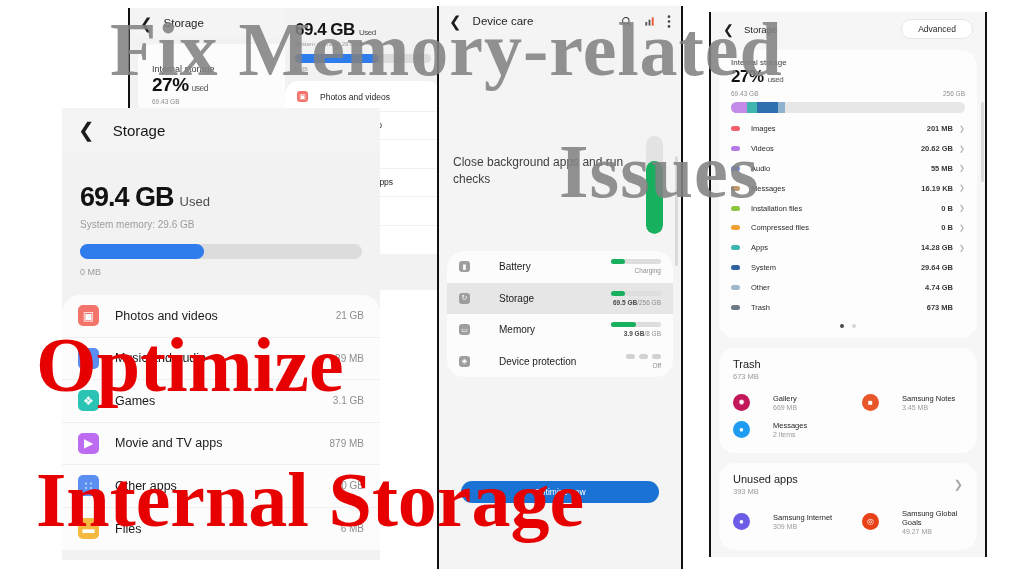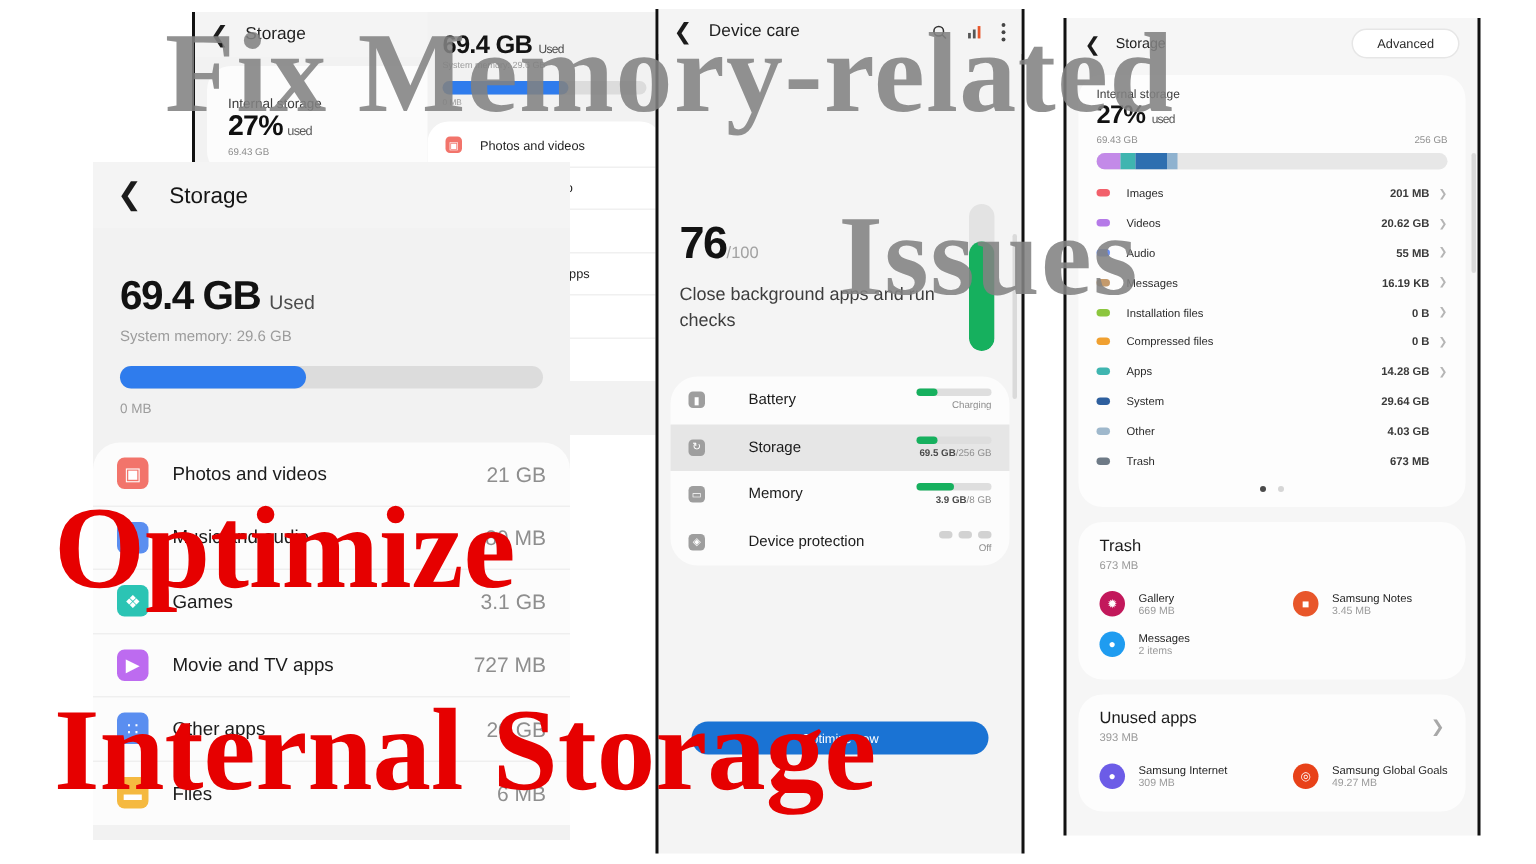--- a/index.html
+++ b/index.html
@@ -63,21 +63,21 @@
   #panelC .used { font-size: 27px; font-weight: 700; color: #121212; letter-spacing: -1px; }
   #panelC .used small { font-size: 13px; font-weight: 400; color: #4d4d4d; margin-left: 6px; letter-spacing: 0;}
   #panelC .sysmem { font-size: 10px; color: #9c9c9c; margin: 6px 0 0 18px; }
   #panelC .track { height: 15px; background: #dcdcdc; border-radius: 8px; margin: 14px 18px 0 18px; position: relative;}
   #panelC .track .fill { position:absolute; left:0; top:0; bottom:0; width: 44%; background: #2f7ced; border-radius: 8px;}
   #panelC .zero { font-size: 9px; color: #9c9c9c; margin: 8px 0 0 18px; }
   #panelC .listcard { background:#fcfcfc; border-radius: 18px 18px 0 0; margin-top: 18px; }
   #panelC .lrow { display:flex; align-items:center; height: 42.5px; padding: 0 16px; border-bottom: 1px solid #efefef;}
   #panelC .lrow:last-child { border-bottom: none; }
   #panelC .lname { font-size: 12.5px; color: #1b1b1b; margin-left: 16px; flex: 1;}
-  #panelC .lsize { font-size: 14px; color: #8e8e8e; }
+  #panelC .lsize { font-size: 10px; color: #8e8e8e; }
 
   
   #panelD { left: 437px; top: 6px; width: 246px; height: 563px; background: #f4f4f4; }
   #panelD .scoreArea { padding: 110px 0 0 14px; position: relative; height: 215px;}
   #panelD .score { font-size: 30px; font-weight: 700; color: #121212; letter-spacing: -1px; }
   #panelD .score small { font-size: 11px; font-weight: 400; color: #a2a2a2; letter-spacing: 0;}
   #panelD .scoretxt { font-size: 12px; color: #3e3e3e; line-height: 1.45; margin-top: 8px; width: 172px;}
   #panelD .tube { position: absolute; right: 18px; top: 100px; width: 17px; height: 98px;
                   background: #e3e3e3; border-radius: 9px; overflow:hidden; }
   #panelD .tube .lvl { position:absolute; left:0; right:0; bottom:0; height: 75%; background:#16b05e; border-radius: 9px;}
@@ -117,21 +117,21 @@
   #panelE .cname { font-size: 7.5px; color:#2a2a2a; margin-left: 11px; flex:1;}
   #panelE .csize { font-size: 7.5px; color:#3a3a3a; font-weight: 700; margin-left: 45px;}
   #panelE .chev { font-size: 7px; color:#b5b5b5; margin-left: 6px; width:6px; display:inline-block;}
   #panelE .pager { display:flex; gap:8px; justify-content:center; padding: 7px 0 4px 0;}
   #panelE .pager i { width:4px; height:4px; border-radius:50%; background:#d6d6d6; display:block;}
   #panelE .pager i.on { background:#4a4a4a; }
   #panelE .sect-title { font-size: 11px; color:#1b1b1b; margin: 0 0 0 14px; }
   #panelE .sect-sub { font-size: 7.5px; color:#9a9a9a; margin: 2px 0 0 14px; }
   #panelE .apps { display:flex; flex-wrap: wrap; padding: 8px 0 4px 0;}
   #panelE .app { width: 50%; display:flex; align-items:center; padding: 5px 0 5px 14px; }
-  #panelE .app .meta { margin-left: 9px; }
+  #panelE .app .meta { margin-left: 23px; }
   #panelE .app .an { font-size: 7.5px; color:#1e1e1e; }
   #panelE .app .as { font-size: 7px; color:#9a9a9a; margin-top:1px;}
   #panelE .sect-head { display:flex; align-items:center; }
   #panelE .sect-head .chev { font-size: 11px; color:#a8a8a8; margin-left:auto; margin-right: 14px; width:auto;}
 
   .sbar { position:absolute; right: 3px; width: 3px; border-radius: 2px; background: #dadada; }
 
   
   .ic { width: 16px; height: 16px; border-radius: 4px; display:inline-flex; align-items:center;
         justify-content:center; flex:none; font-size: 9px; color:#fff; }
@@ -236,21 +236,21 @@
           <span class="lsize">89 MB</span>
         </div>
         <div class="lrow">
           <span class="ic lg" style="background: rgb(43, 196, 180);">❖</span>
           <span class="lname">Games</span>
           <span class="lsize">3.1 GB</span>
         </div>
         <div class="lrow">
           <span class="ic lg" style="background: rgb(189, 107, 240);">▶</span>
           <span class="lname">Movie and TV apps</span>
-          <span class="lsize">727 MB</span>
+          <span class="lsize">879 MB</span>
         </div>
         <div class="lrow">
           <span class="ic lg" style="background: rgb(90, 142, 240);">∷</span>
           <span class="lname">Other apps</span>
           <span class="lsize">20 GB</span>
         </div>
         <div class="lrow">
           <span class="ic lg" style="background: rgb(245, 185, 64);">▬</span>
           <span class="lname">Files</span>
           <span class="lsize">6 MB</span>
@@ -279,23 +279,20 @@
       <span class="act">
         <svg width="4" height="13" viewBox="0 0 4 16">
           <circle cx="2" cy="2" r="1.6" fill="#444"></circle>
             <circle cx="2" cy="8" r="1.6" fill="#444"></circle>
           <circle cx="2" cy="14" r="1.6" fill="#444"></circle>
           </svg>
       </span>
     </div>
 
     <div class="scoreArea">
-      <div>
-        <span class="score">76</span><span class="score"><small>/100</small></span>
-      </div>
       <div class="scoretxt">Close background apps and run checks</div>
       <div class="tube">
           <i class="lvl" style="height: 75%;"></i>
         </div>
     </div>
 
     <div class="dcard" id="panelD-list">
         <div class="drow">
           <span class="ic sm" style="background: rgb(158, 158, 158);">▮</span>
           <span class="dname">Battery</span>
@@ -412,21 +409,21 @@
           </div>
           <div class="cat">
             <span class="dot" style="background: rgb(46, 95, 158);"></span>
             <span class="cname">System</span>
             <span class="csize">29.64 GB</span>
             <span class="chev"></span>
           </div>
           <div class="cat">
             <span class="dot" style="background: rgb(159, 184, 204);"></span>
             <span class="cname">Other</span>
-            <span class="csize">4.03 GB</span>
+            <span class="csize">4.74 GB</span>
             <span class="chev"></span>
           </div>
           <div class="cat">
             <span class="dot" style="background: rgb(110, 122, 134);"></span>
             <span class="cname">Trash</span>
             <span class="csize">673 MB</span>
             <span class="chev"></span>
           </div>
         </div>
       <div class="pager" id="panelE-pager">

